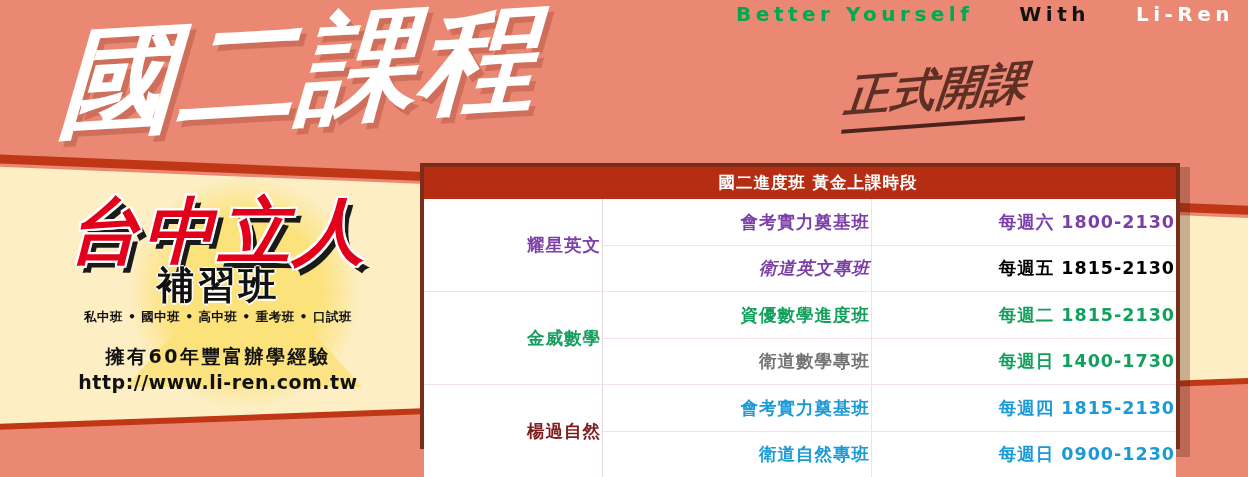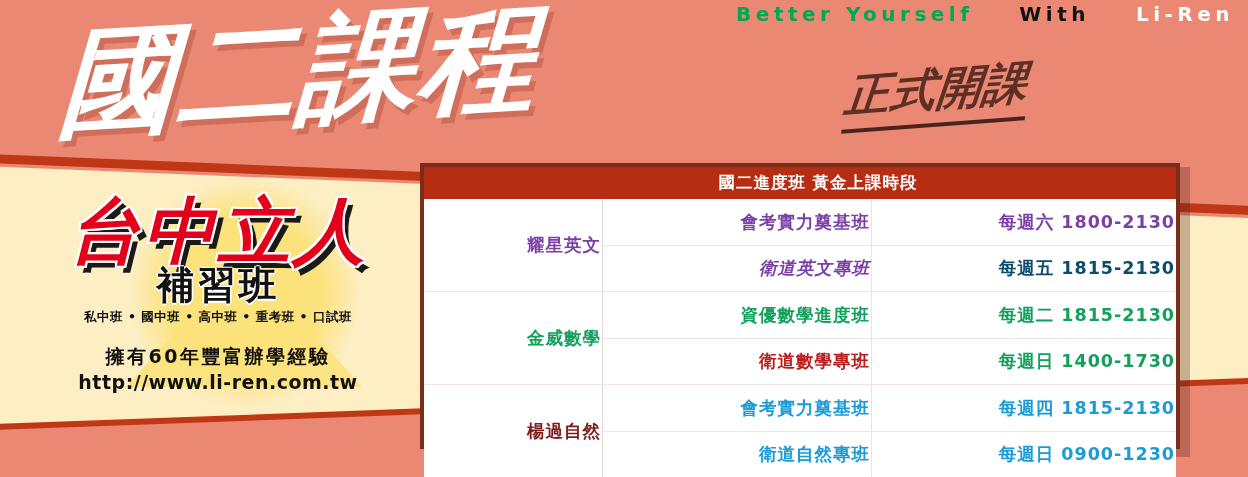--- a/index.html
+++ b/index.html
@@ -283,29 +283,29 @@
     <div class="table-header">國二進度班  黃金上課時段</div>
     <table class="sched">
       <tbody id="sched-body">
           <tr>
             <td class="subj" rowspan="2" style="color: rgb(123, 63, 168);">耀星英文</td>
             <td class="cls" style="color: rgb(123, 63, 168);">會考實力奠基班</td>
             <td class="time" style="color: rgb(123, 63, 168);">每週六 1800-2130</td>
           </tr>
           <tr class="grp-sep">
             <td class="cls" style="color: rgb(123, 63, 168); font-style: italic;">衛道英文專班</td>
-            <td class="time" style="color: #0c4a6e;">每週五 1815-2130</td>
+            <td class="time" style="color: #000000;">每週五 1815-2130</td>
           </tr>
           <tr>
             <td class="subj" rowspan="2" style="color: rgb(18, 160, 92);">金威數學</td>
             <td class="cls" style="color: rgb(18, 160, 92);">資優數學進度班</td>
             <td class="time" style="color: rgb(18, 160, 92);">每週二 1815-2130</td>
           </tr>
           <tr class="grp-sep">
-            <td class="cls" style="color: #b91c1c;">衛道數學專班</td>
+            <td class="cls" style="color: #737373;">衛道數學專班</td>
             <td class="time" style="color: rgb(18, 160, 92);">每週日 1400-1730</td>
           </tr>
           <tr>
             <td class="subj" rowspan="2" style="color: #7f1d1d; font-family: Liberation Mono, monospace;">楊過自然</td>
             <td class="cls" style="color: rgb(27, 154, 214);">會考實力奠基班</td>
             <td class="time" style="color: rgb(27, 154, 214);">每週四 1815-2130</td>
           </tr>
           <tr>
             <td class="cls" style="color: rgb(27, 154, 214);">衛道自然專班</td>
             <td class="time" style="color: rgb(27, 154, 214);">每週日 0900-1230</td>

